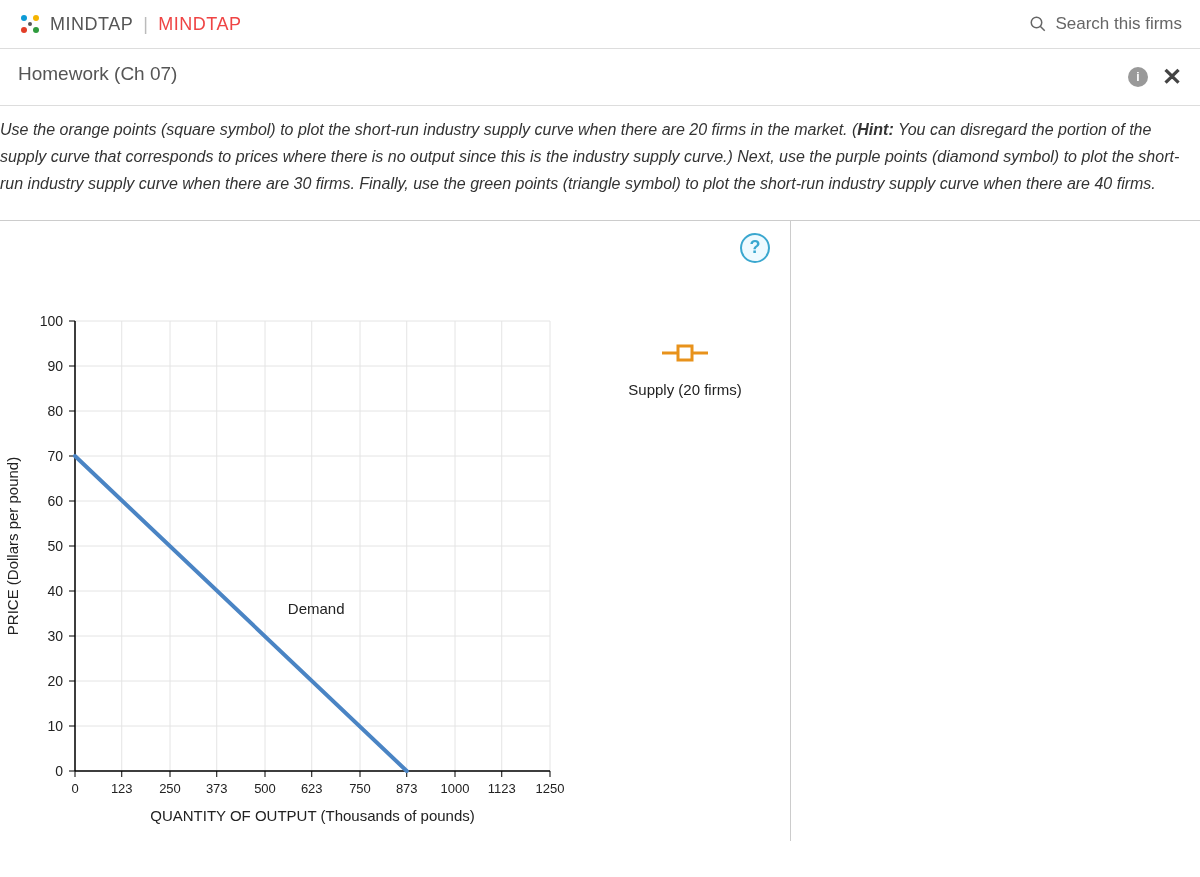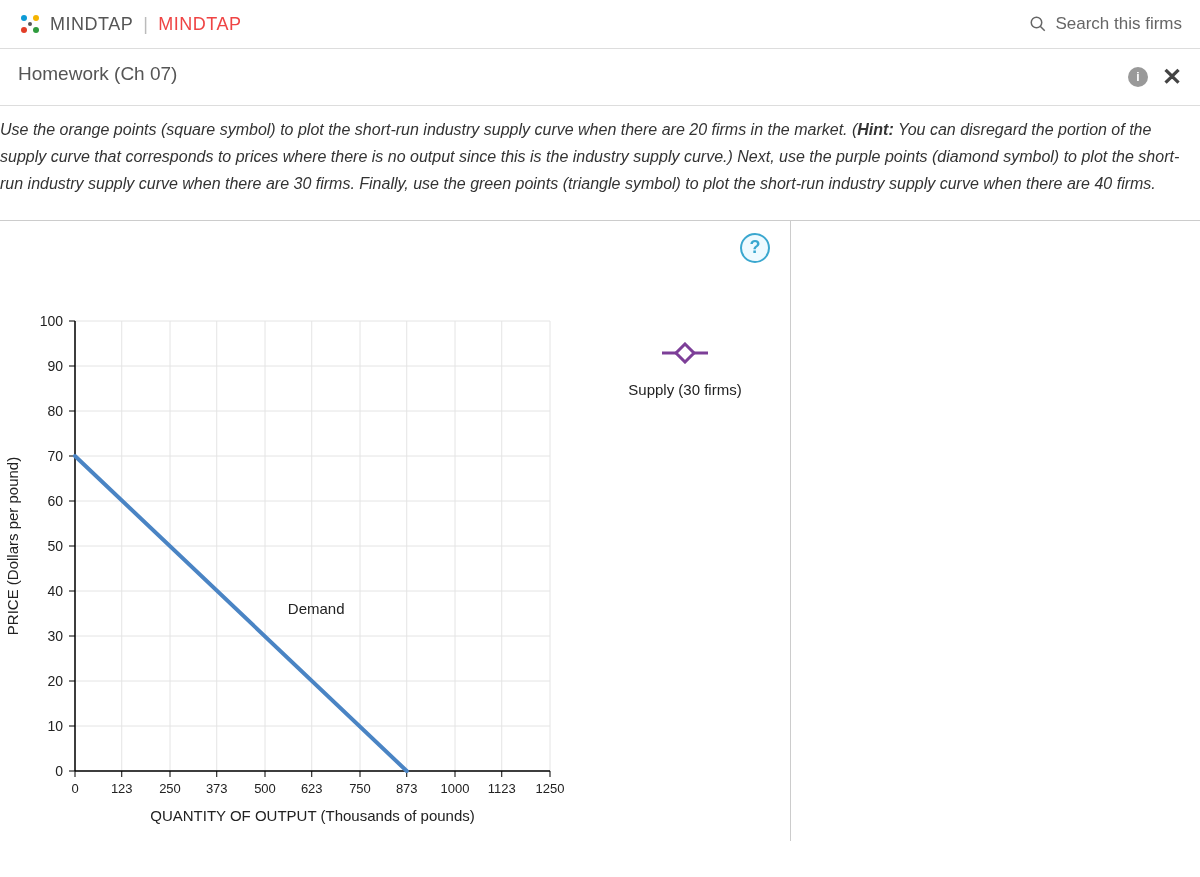--- a/index.html
+++ b/index.html
@@ -144,23 +144,23 @@
         <text x="63" y="15" text-anchor="end" font-size="14" fill="#222">100</text>
         <text x="312.5" y="510" text-anchor="middle" font-size="15" fill="#222">QUANTITY OF OUTPUT (Thousands of pounds)</text>
         <text x="18" y="235" text-anchor="middle" font-size="15" fill="#222" transform="rotate(-90 18 235)">PRICE (Dollars per pound)</text>
         <path d="M75 145 L406.74 460" stroke="#4a84c4" stroke-width="4" fill="none" stroke-linecap="round"></path>
         <text x="287.8" y="302.5" font-size="15" fill="#222">Demand</text>
       </svg>
 
     <div class="legend">
       <div class="legend-item">
         <div class="legend-symbol">
-          <svg width="50" height="22">
-            <line x1="2" y1="11" x2="16" y2="11" stroke="#7d3f98" stroke-width="3"></line>
-            <polygon points="25,2 34,11 25,20 16,11" fill="#fff" stroke="#7d3f98" stroke-width="3"></polygon>
-            <line x1="34" y1="11" x2="48" y2="11" stroke="#7d3f98" stroke-width="3"></line>
+          <svg width="50" height="20">
+            <line x1="2" y1="10" x2="18" y2="10" stroke="#e8921b" stroke-width="3"></line>
+            <rect x="18" y="3" width="14" height="14" fill="#fff" stroke="#e8921b" stroke-width="3"></rect>
+            <line x1="32" y1="10" x2="48" y2="10" stroke="#e8921b" stroke-width="3"></line>
           </svg>
         </div>
-        <div class="legend-label">Supply (30 firms)</div>
+        <div class="legend-label">Supply (20 firms)</div>
       </div>
     </div>
   </div>
 </div>
 
 </body></html>

